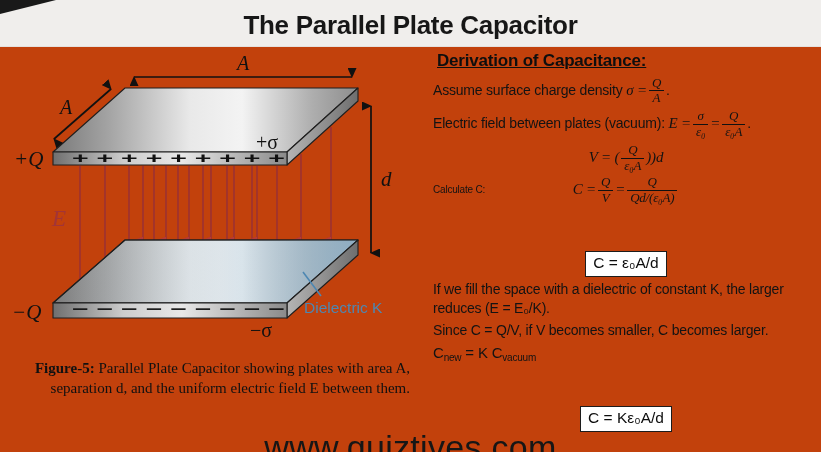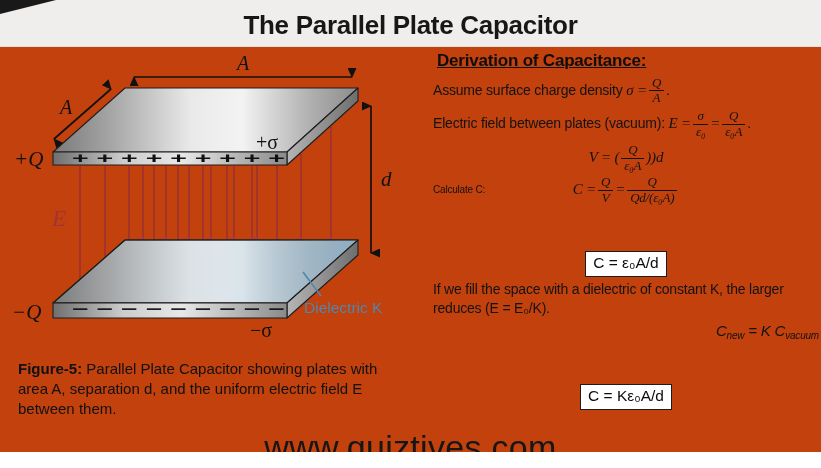--- a/index.html
+++ b/index.html
@@ -15,22 +15,22 @@
     position:absolute; top:10px; left:0; width:821px; text-align:center;
     font-size:26px; font-weight:700; letter-spacing:-0.3px; color:#171717;
   }
   .corner{
     position:absolute; top:0; left:0; width:56px; height:14px; background:#191919;
     clip-path:polygon(0 0,100% 0,0 100%);
   }
   
   .diagram{ position:absolute; left:0; top:40px; }
   .caption{
-    position:absolute; left:18px; top:344px; width:392px; text-align:left;
-    font-size:15px; line-height:1.32; color:#111;
+    position:absolute; left:18px; top:344px; width:392px; text-align:right;
+    font-size:15px; line-height:1.32; color:#111;font-family:Liberation Serif, serif;
   }
   .caption b{font-weight:700;}
   
   .col-right{
     position:absolute; left:433px; top:50px; width:386px;
     font-size:14px; letter-spacing:-0.2px; line-height:1.35; color:#131313;
   }
   .col-right h3{
     margin:0 0 3px 4px; font-size:17px; font-weight:700; text-decoration:underline;
     letter-spacing:-0.2px; color:#0e0e0e;
@@ -44,21 +44,21 @@
   .eqcenter{ text-align:center; margin:4px 0 2px 0; }
   .calcrow{ position:relative; margin:2px 0; min-height:34px; }
   .calclabel{ position:absolute; left:0; top:8px; font-size:10px; }
   .calceq{ display:block; text-align:center; }
   .resultbox-wrap{ text-align:center; margin:4px 0 0 0; }
   .resultbox{
     display:inline-block; border:1.6px solid #1c1c1c; padding:1px 7px 2px 7px;
     font-size:15.5px; letter-spacing:0; color:#0d0d0d; background:#fff;margin-top:38px;
   }
   .sub{ font-size:10px; vertical-align:-3px; }
-  .cnewline{ text-align:right; margin:3px 0 2px 0; font-size:15px;font-style:italic; }
+  .cnewline{ text-align:left; margin:3px 0 2px 0; font-size:15px; }
   
   .watermark{
     position:absolute; left:0; top:428px; width:821px; text-align:center;
     font-size:34px; color:#161616; letter-spacing:0.3px;
   }
   .smudge{ position:absolute; border-radius:4px; filter:blur(2.5px); }
 </style>
 </head>
 <body>
 
@@ -177,20 +177,21 @@
     <div class="calcrow">
       <span class="calclabel">Calculate C:</span>
       <span class="calceq"><span class="m">C =</span><span class="frac m"><span class="num">Q</span><span class="den">V</span></span><span class="m">=</span><span class="frac m"><span class="num">Q</span><span class="den">Qd/(ε₀A)</span></span></span>
     </div>
 
     <div class="resultbox-wrap">
       <span class="resultbox">C = ε₀A/d</span>
     </div>
 
     <p class="tline">If we fill the space with a dielectric of constant K, the larger reduces (E = E₀/K).</p>
+    <p class="tline">Since C = Q/V, if V becomes smaller, C becomes larger.</p>
 
     <div class="cnewline"><span>C</span><span class="sub">new</span><span> = K C</span><span class="sub">vacuum</span></div>
 
     <div class="resultbox-wrap">
       <span class="resultbox">C = Kε₀A/d</span>
     </div>
   </div>
 
   <div class="watermark">www.quiztives.com</div>
 

